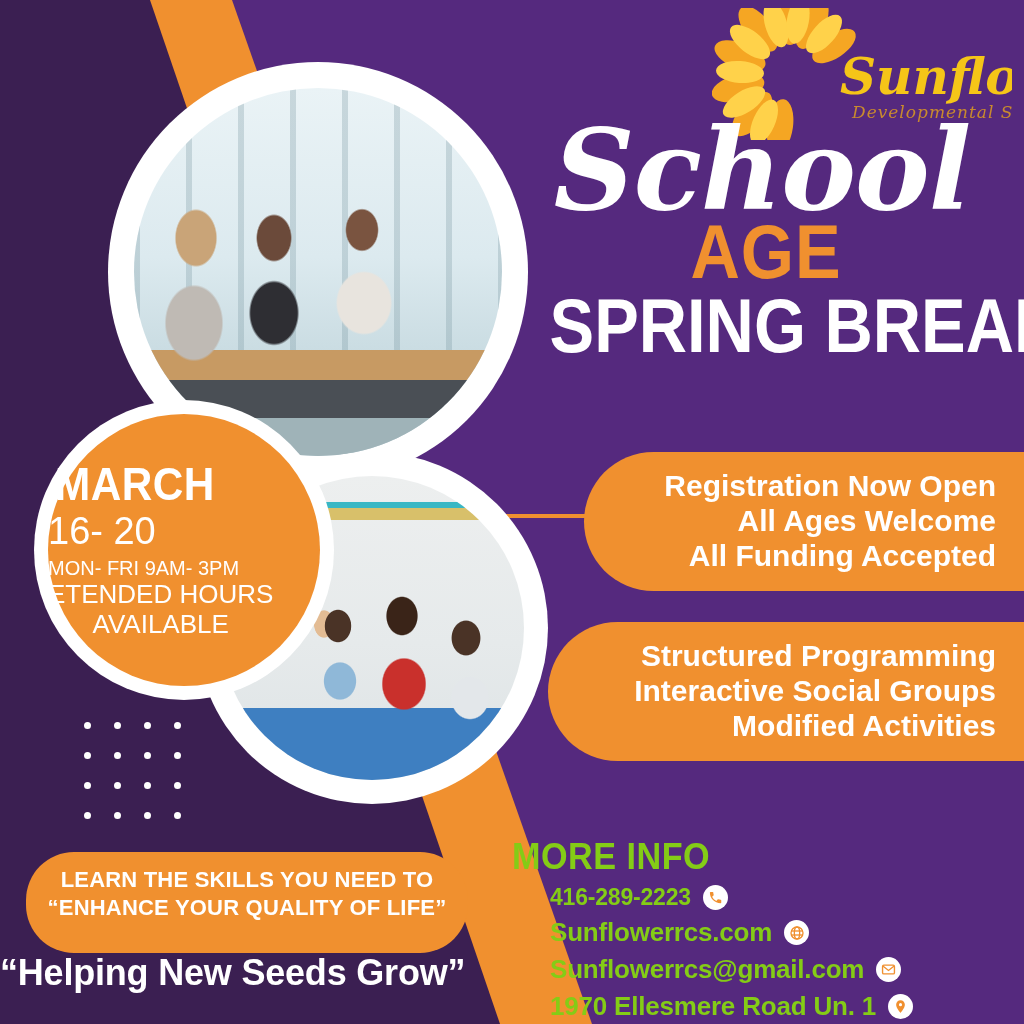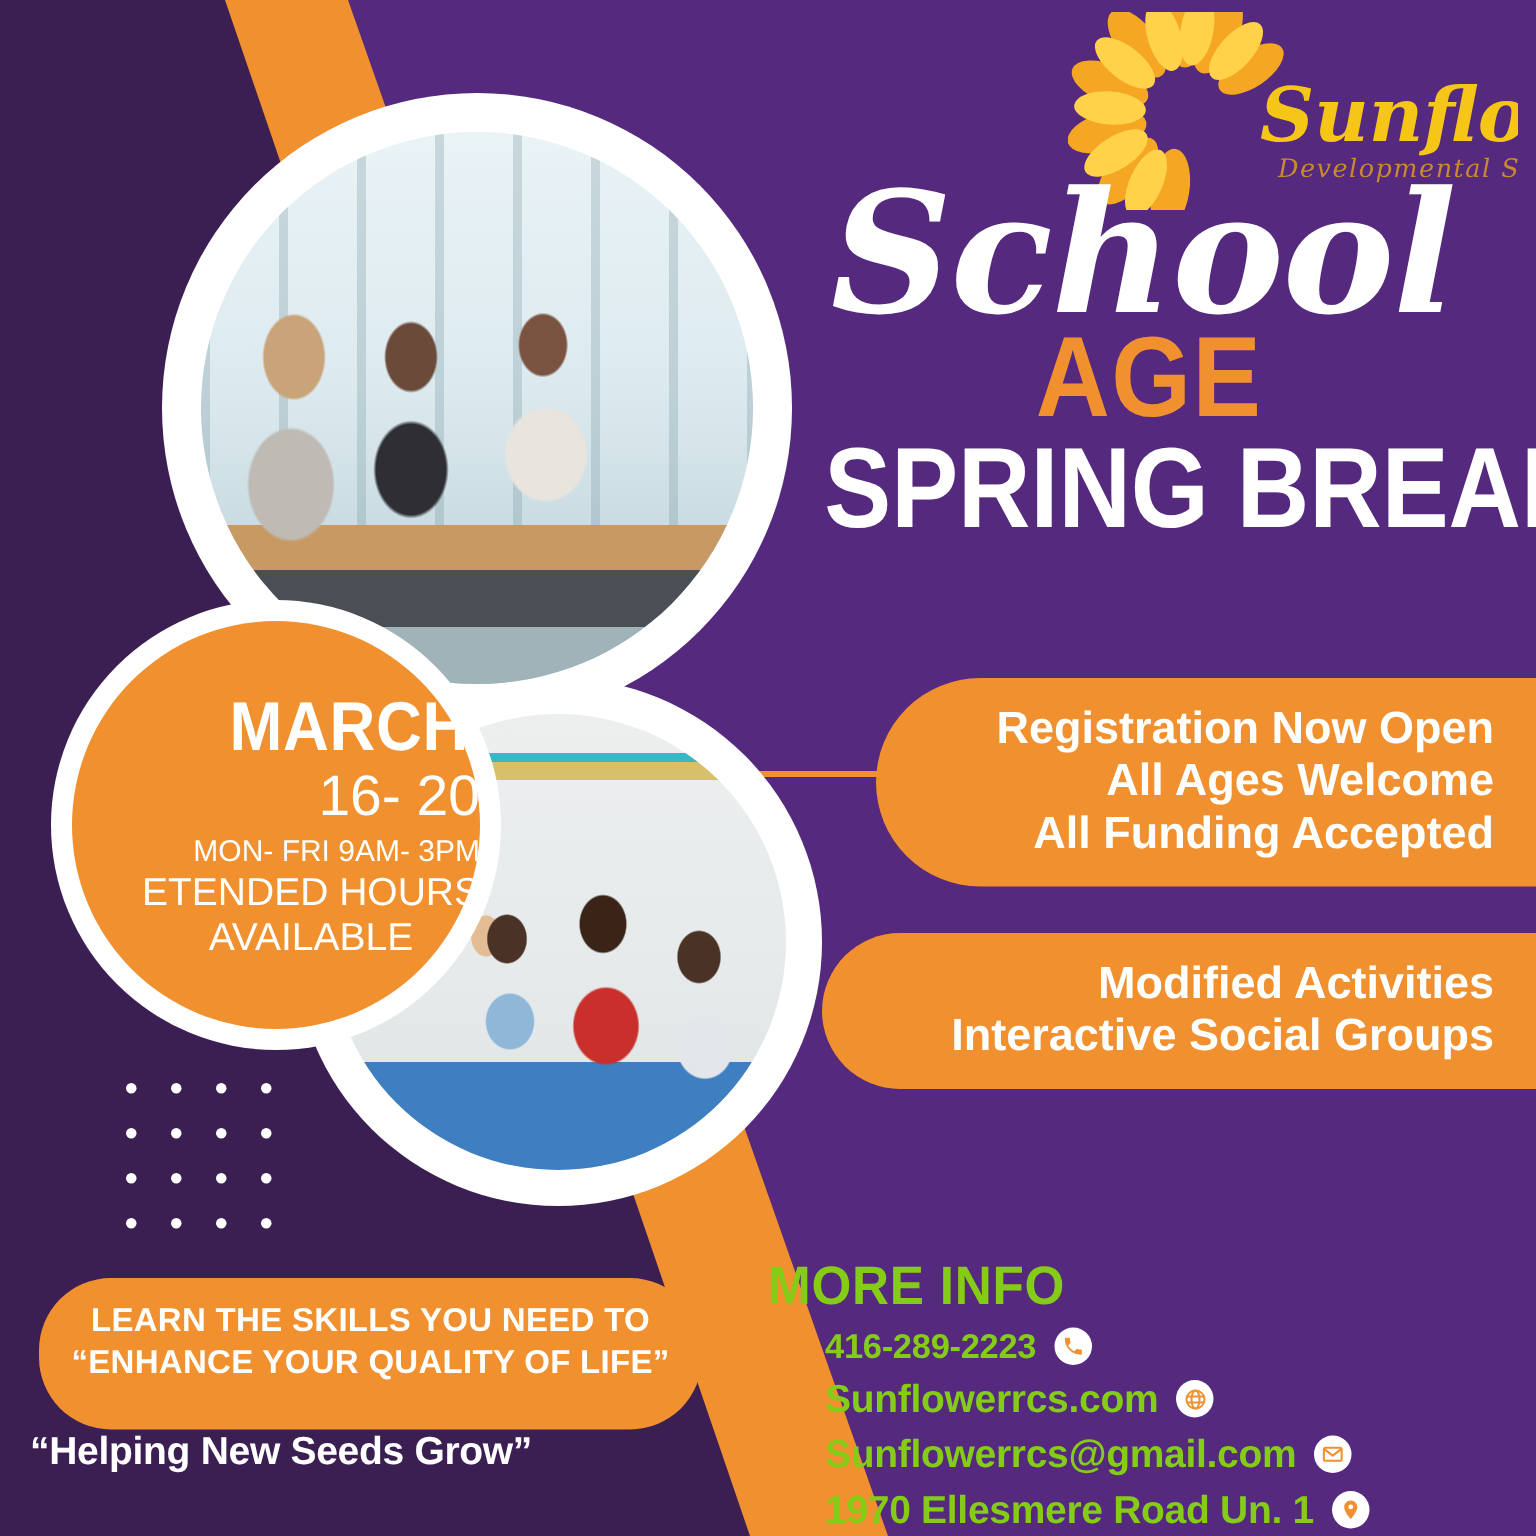--- a/index.html
+++ b/index.html
@@ -109,21 +109,21 @@
   }
 
   
   #date-circle{
     position:absolute;left:34px;top:400px;width:300px;height:300px;
     border-radius:50%;background:#ffffff;
     display:flex;align-items:center;justify-content:center;
   }
   #date-circle .inner{
     width:272px;height:272px;border-radius:50%;background:#F0902F;
-    display:flex;flex-direction:column;align-items:flex-end;justify-content:center;
+    display:flex;flex-direction:column;align-items:flex-start;justify-content:center;
     color:#ffffff;text-align:center;line-height:1.02;
   }
   .d-month{
     font-size:46px;font-weight:700;letter-spacing:.5px;
     font-family:"Liberation Sans Narrow","Liberation Sans",sans-serif;
     transform:scaleX(.92);
   }
   .d-days{font-size:38px;font-weight:400;margin-top:4px;}
   .d-hours{font-size:20px;font-weight:400;margin-top:8px;white-space:nowrap;}
   .d-ext{font-size:26px;font-weight:400;line-height:1.16;}
@@ -174,22 +174,22 @@
     position:absolute;left:26px;top:852px;width:406px;
     background:#F0902F;border-radius:48px;
     color:#ffffff;text-align:center;
     padding:14px 18px 32px;
     font-weight:700;font-size:22px;line-height:1.25;
     letter-spacing:.2px;
   }
 
   
   #motto{
-    position:absolute;left:20px;top:952px;width:470px;
-    color:#ffffff;font-size:26px;font-weight:700;
+    position:absolute;left:0;top:952px;width:470px;
+    color:#ffffff;font-size:36px;font-weight:700;
     letter-spacing:-.2px;white-space:nowrap;
   }
 
   
   #contact{position:absolute;left:512px;top:836px;color:#84cc16;}
   #contact .more{
     font-family:"Liberation Sans Narrow","Liberation Sans",sans-serif;
     font-size:36px;font-weight:700;letter-spacing:.5px;transform:scaleX(.95);
     transform-origin:left center;
   }
@@ -296,22 +296,23 @@
     </div>
   </div>
 
   <div class="banner" id="banner-1">
     <div>Registration Now Open</div>
     <div>All Ages Welcome</div>
     <div>All Funding Accepted</div>
   </div>
 
   <div class="banner" id="banner-2">
+    <div>Structured Programming</div>
+    <div>Interactive Social Groups</div>
     <div>Modified Activities</div>
-    <div>Interactive Social Groups</div>
   </div>
 
   <div id="skills-pill">
     <div>LEARN THE SKILLS YOU NEED TO</div>
     <div>“ENHANCE YOUR QUALITY OF LIFE”</div>
   </div>
 
   <div id="motto">“Helping New Seeds Grow”</div>
 
   <div id="contact">

